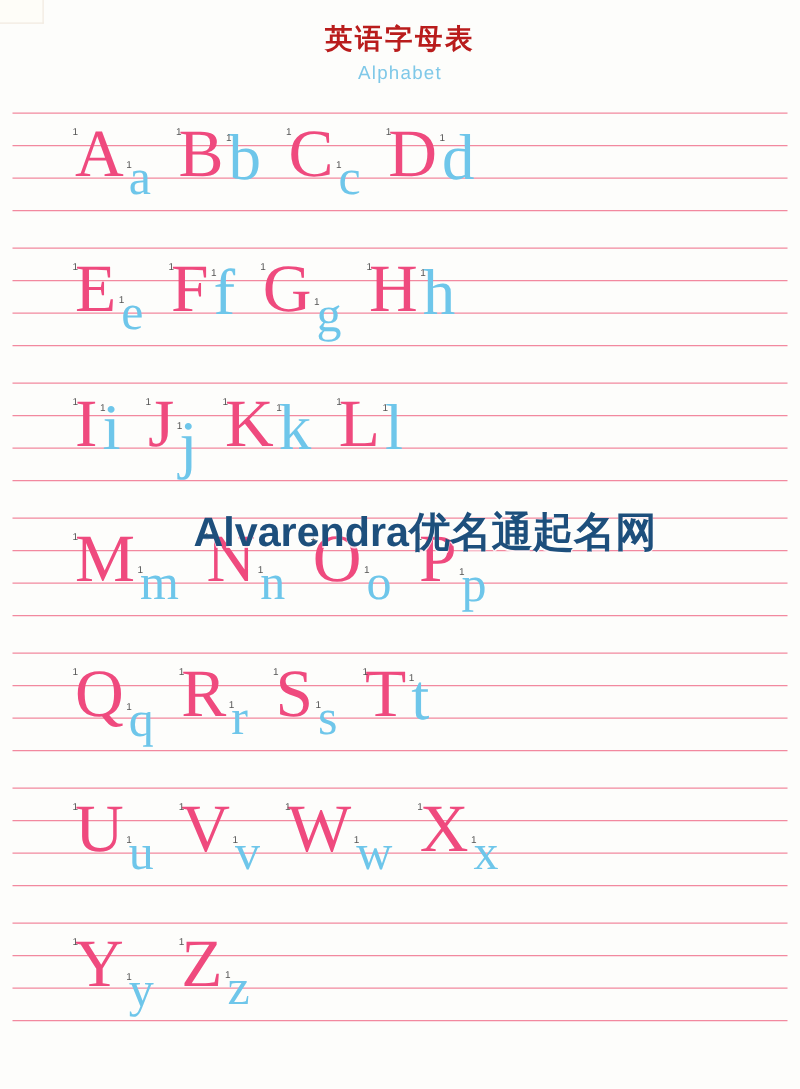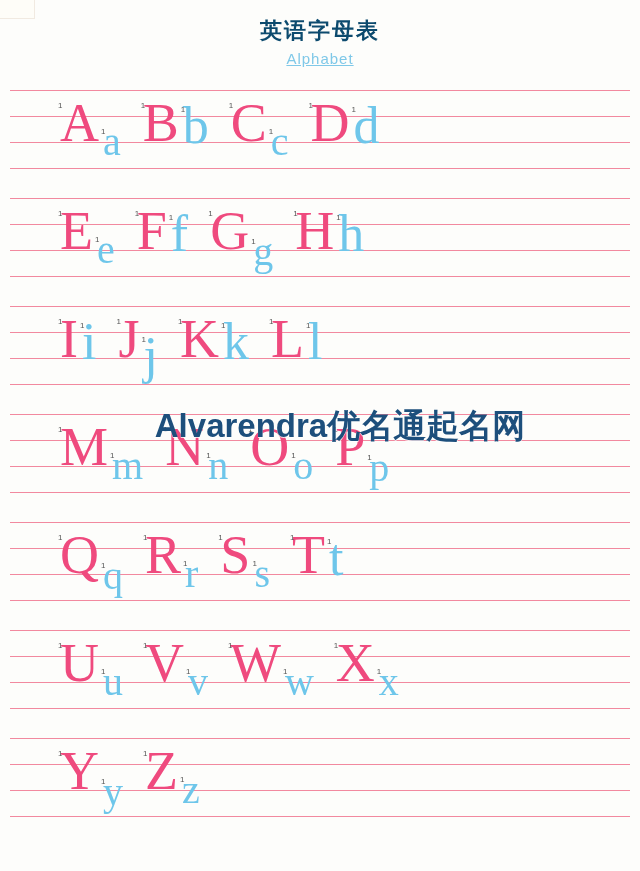--- a/index.html
+++ b/index.html
@@ -28,34 +28,33 @@
     border-bottom: 1px solid #e7d9c8;
     border-right: 1px solid #e7d9c8;
     background: #fffdf6;
     opacity: .5;
   }
   .title-zh {
     position: absolute;
     top: 16px;
     width: 100%;
     text-align: center;
-    color: #0c4a6e;
+    color: #b91c1c;
     font-size: 22px;
     font-weight: bold;
     letter-spacing: 2px;
   }
   .title-en {
     position: absolute;
     top: 50px;
     width: 100%;
     text-align: center;
     color: #7fc8e8;
     font-size: 15px;
     letter-spacing: 1px;
-    text-decoration: underline;
   }
 
   
   .row {
     position: absolute;
     left: 10px;
     width: 620px;
     height: 100px;
   }
   .line {

